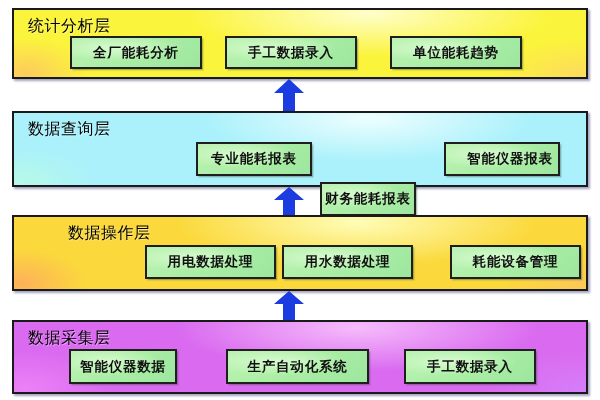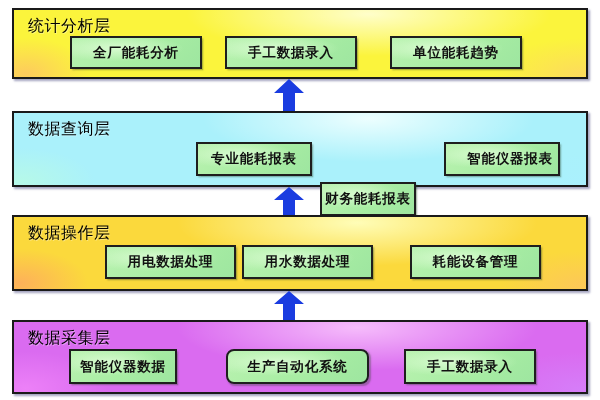--- a/index.html
+++ b/index.html
@@ -146,21 +146,21 @@
       <div class="module" style="left:430px; top:29px; width:116px; height:34px;padding-left:16px;">
         <span class="module-label">智能仪器报表</span>
       </div>
     </div>
   </div>
 
   <svg class="arrow" style="left:273px; top:187px;" width="32" height="28" viewBox="0 0 32 28">
     <polygon points="16,0 31,13 22,13 22,28 10,28 10,13 1,13" fill="#1a3ce0"></polygon>
   </svg>
 
-  <div class="layer layer-operation" style="left:12px; top:215px; width:576px; height:76px;">
+  <div class="layer layer-operation" style="left:12px; top:215px; width:576px; height:76px;padding-left:40px;">
     <div class="layer-inner">
       <div class="layer-label">数据操作层</div>
 
       <div class="module" style="left:91px; top:28px; width:131px; height:34px;">
         <span class="module-label">用电数据处理</span>
       </div>
 
       <div class="module" style="left:228px; top:28px; width:131px; height:34px;">
         <span class="module-label">用水数据处理</span>
       </div>
@@ -176,21 +176,21 @@
   </svg>
 
   <div class="layer layer-collection" style="left:12px; top:320px; width:576px; height:74px;">
     <div class="layer-inner">
       <div class="layer-label">数据采集层</div>
 
       <div class="module" style="left:55px; top:27px; width:108px; height:35px;">
         <span class="module-label">智能仪器数据</span>
       </div>
 
-      <div class="module" style="left:212px; top:27px; width:143px; height:35px;border-radius:8px;">
+      <div class="module" style="left:212px; top:27px; width:143px; height:35px;">
         <span class="module-label">生产自动化系统</span>
       </div>
 
       <div class="module" style="left:390px; top:27px; width:132px; height:35px;">
         <span class="module-label">手工数据录入</span>
       </div>
     </div>
   </div>
 
 </div>

